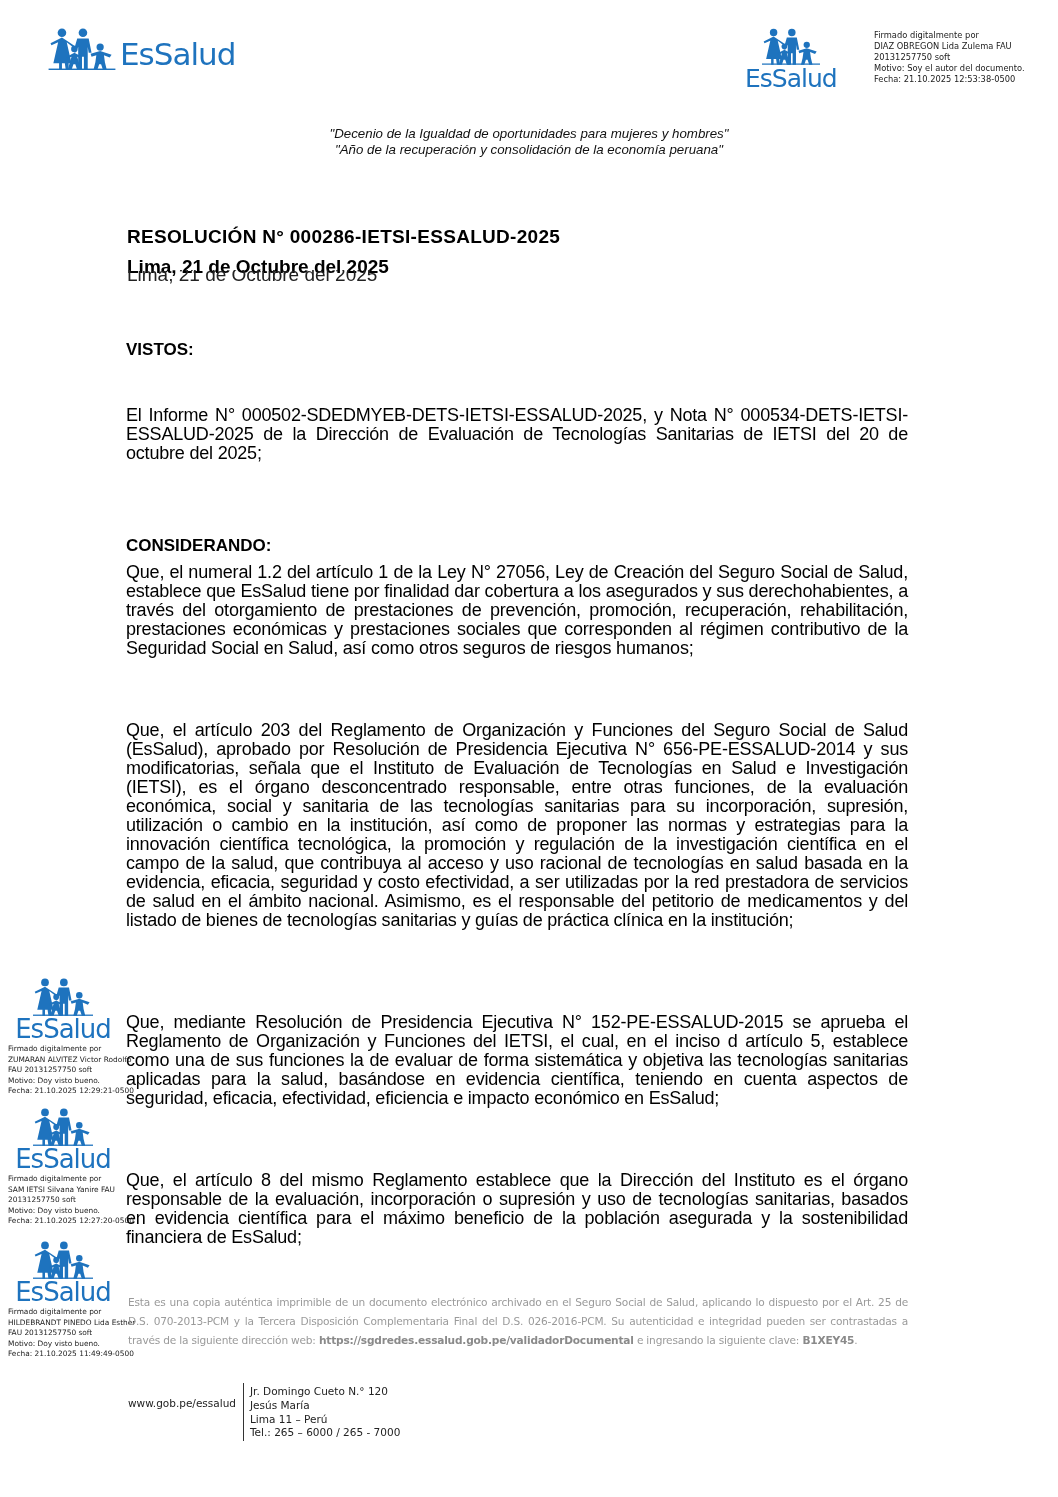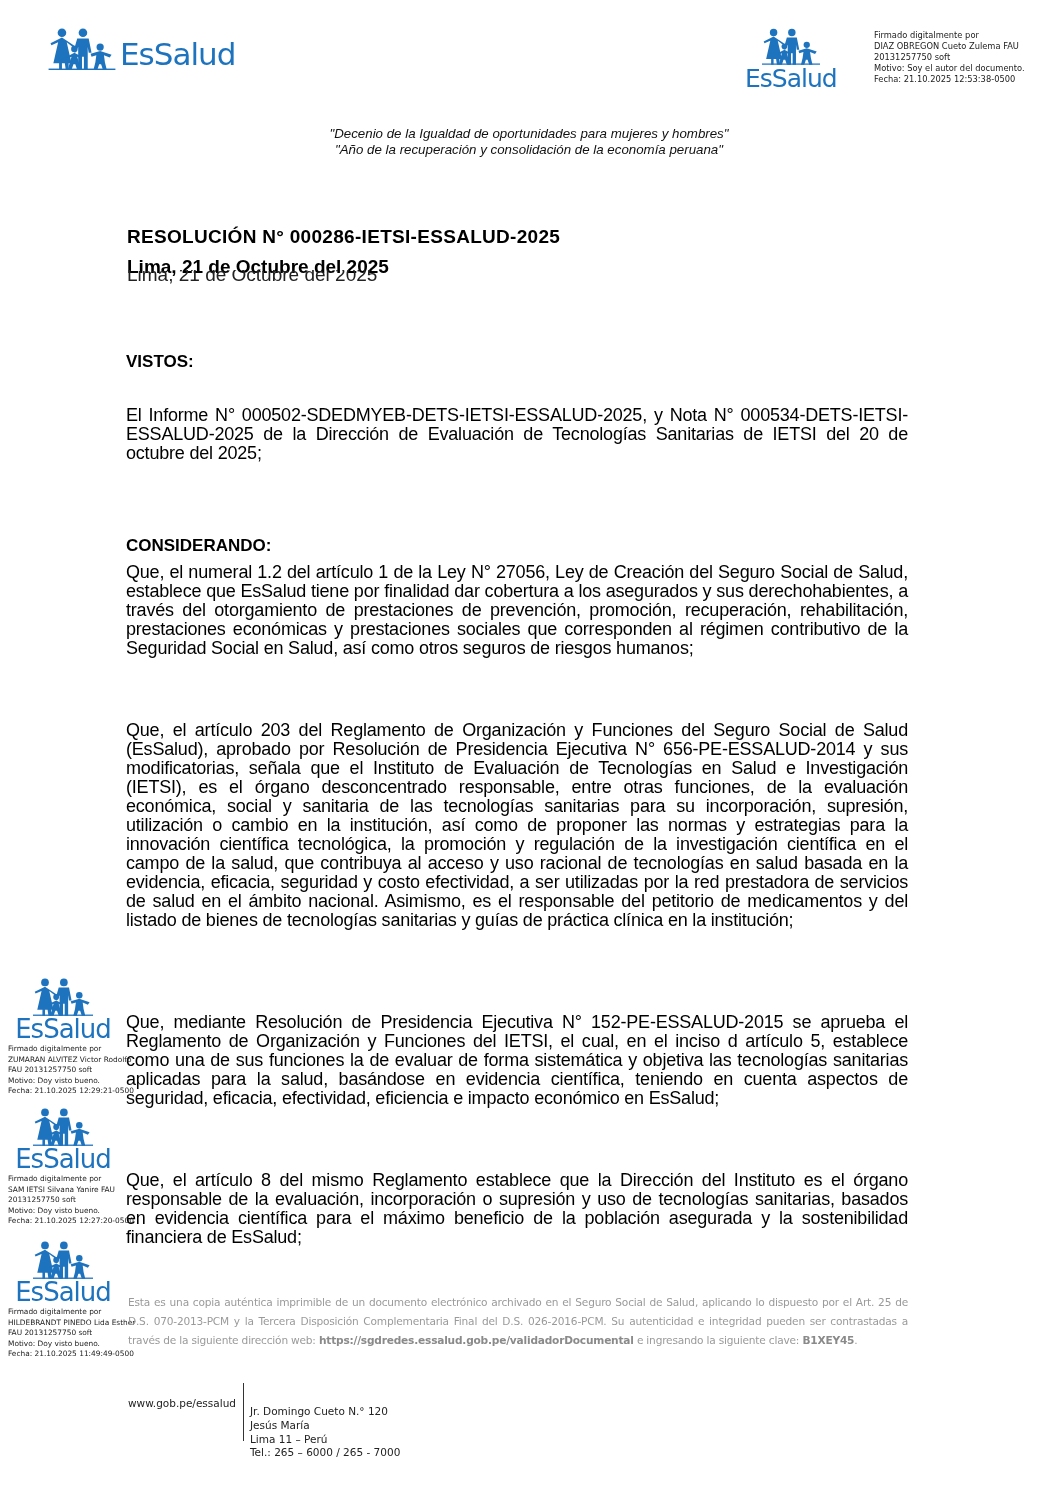--- a/index.html
+++ b/index.html
@@ -31,37 +31,37 @@
   #side-sig-3 { top: 1241px; }
 
   .mottos { position: absolute; left: 0; width: 1058px; top: 126px; text-align: center; font-style: italic; font-size: 13.3px; line-height: 16px; color: #111; }
 
   .res-title { position: absolute; left: 127px; top: 226px; font-size: 19px; font-weight: bold; letter-spacing: 0.3px; }
   .res-date { position: absolute; left: 127px; top: 256px; font-size: 19px; font-weight: bold; }
   .res-date-ghost { position: absolute; left: 127px; top: 270px; font-size: 19px; color: #222; height: 16px; overflow: hidden; }
   .res-date-ghost span { display: block; margin-top: -6px; }
 
   .section-heading { position: absolute; left: 126px; font-size: 17px; font-weight: bold; }
-  #vistos-heading { top: 352px; text-align: right; }
+  #vistos-heading { top: 340px; text-align: right; }
   #considerando-heading { top: 512px; margin-top: 24px; }
 
   .para { position: absolute; left: 126px; width: 782px; font-size: 18px; line-height: 19px; text-align: justify; letter-spacing: -0.2px; }
   #vistos-para { top: 406px; }
   #cons-para-1 { top: 563px; }
   #cons-para-2 { top: 721px; }
   #cons-para-3 { top: 1013px; }
   #cons-para-4 { top: 1171px; }
 
   .footer-note { position: absolute; left: 128px; top: 1293px; width: 780px; font-family: "DejaVu Sans", sans-serif; font-size: 10.6px; line-height: 19px; color: #9a9a9a; text-align: justify; letter-spacing: -0.2px; }
   .footer-note b { color: #8a8a8a; margin-top: 24px; }
 
   .footer-bottom { position: absolute; left: 128px; top: 1383px; display: flex; font-family: "DejaVu Sans", sans-serif; font-size: 10.5px; color: #222; }
   .footer-url { padding-top: 14px; padding-right: 7px; }
   .footer-divider { width: 1px; background: #333; height: 58px; margin-top: 0; }
-  .footer-address { padding-left: 6px; padding-top: 2px; line-height: 13.8px; margin-top: 20px; }
+  .footer-address { padding-left: 6px; padding-top: 2px; line-height: 13.8px; }
 </style>
 </head>
 <body>
 
 <svg width="0" height="0" style="position:absolute">
   <defs>
     <symbol id="family" viewBox="0 0 70 44">
 
       <circle cx="14" cy="5" r="4.5" fill="#1e73be"></circle>
       <path d="M14 10 L2 16 L3 18 L10 15 L5 37 L11 37 L11 44 L14 44 L14 37 L17 37 L18 44 L21 44 L21 37 L24 37 L19 15 L28 22 L29 20 Z" fill="#1e73be"></path>
@@ -88,21 +88,21 @@
 
 <div id="logo-top-right" class="stacked-logo">
   <svg width="58" height="37">
       <use href="#family"></use>
     </svg>
   <span class="brand">EsSalud</span>
 </div>
 
 <div id="sig-top-right" class="sig-block">
   <div>Firmado digitalmente por</div>
-  <div>DIAZ OBREGON Cueto Zulema FAU</div>
+  <div>DIAZ OBREGON Lida Zulema FAU</div>
   <div>20131257750 soft</div>
   <div>Motivo: Soy el autor del documento.</div>
   <div>Fecha: 21.10.2025 12:53:38-0500</div>
 </div>
 
 <div class="mottos">
   <div>"Decenio de la Igualdad de oportunidades para mujeres y hombres"</div>
   <div>"Año de la recuperación y consolidación de la economía peruana"</div>
 </div>
 

